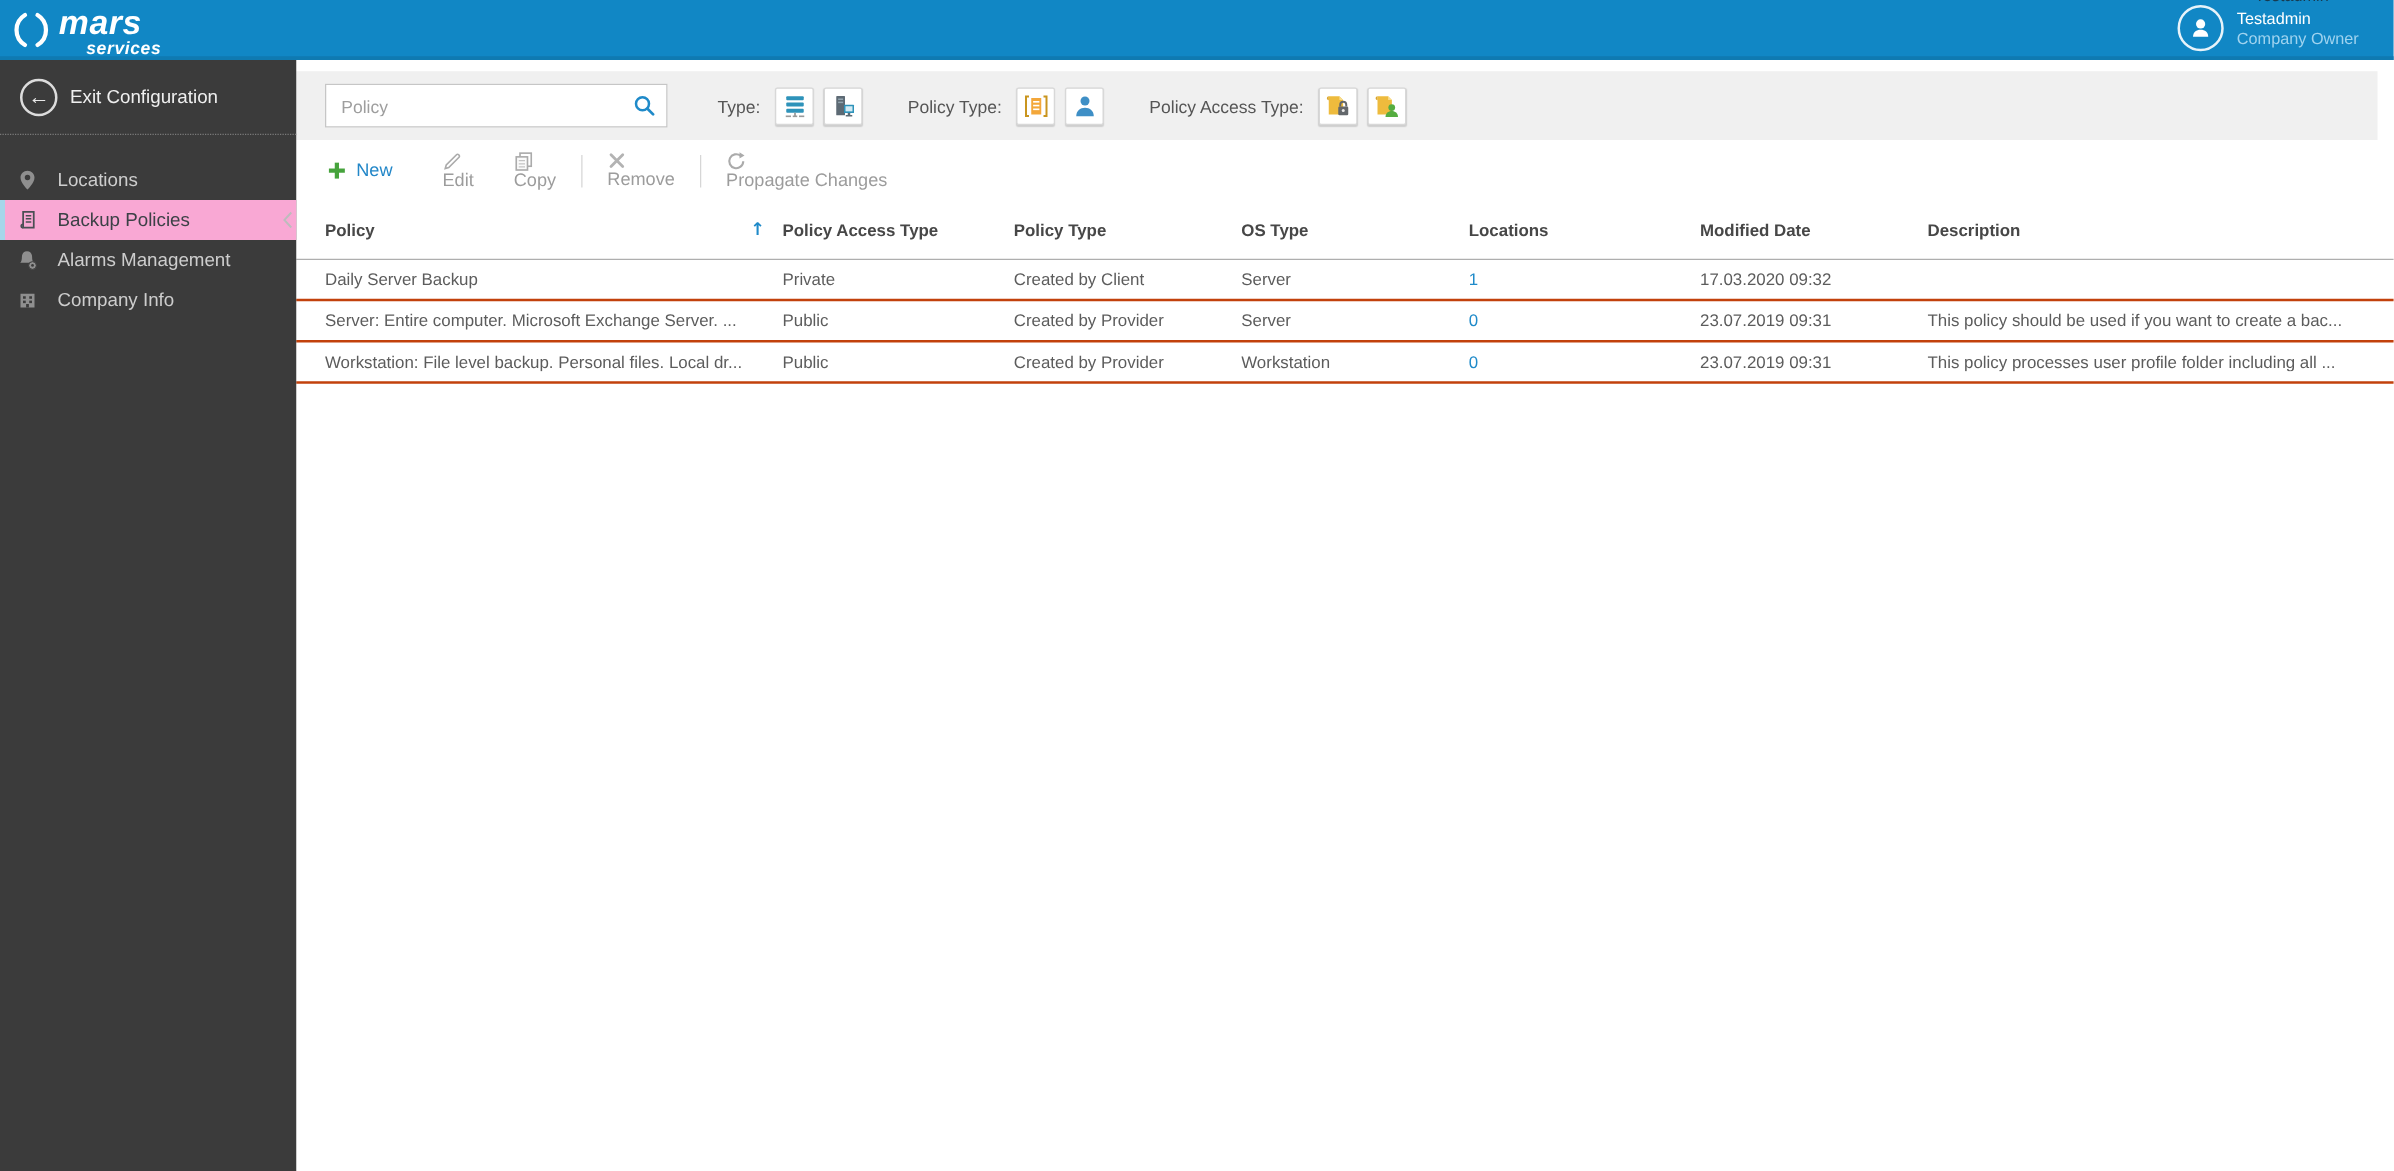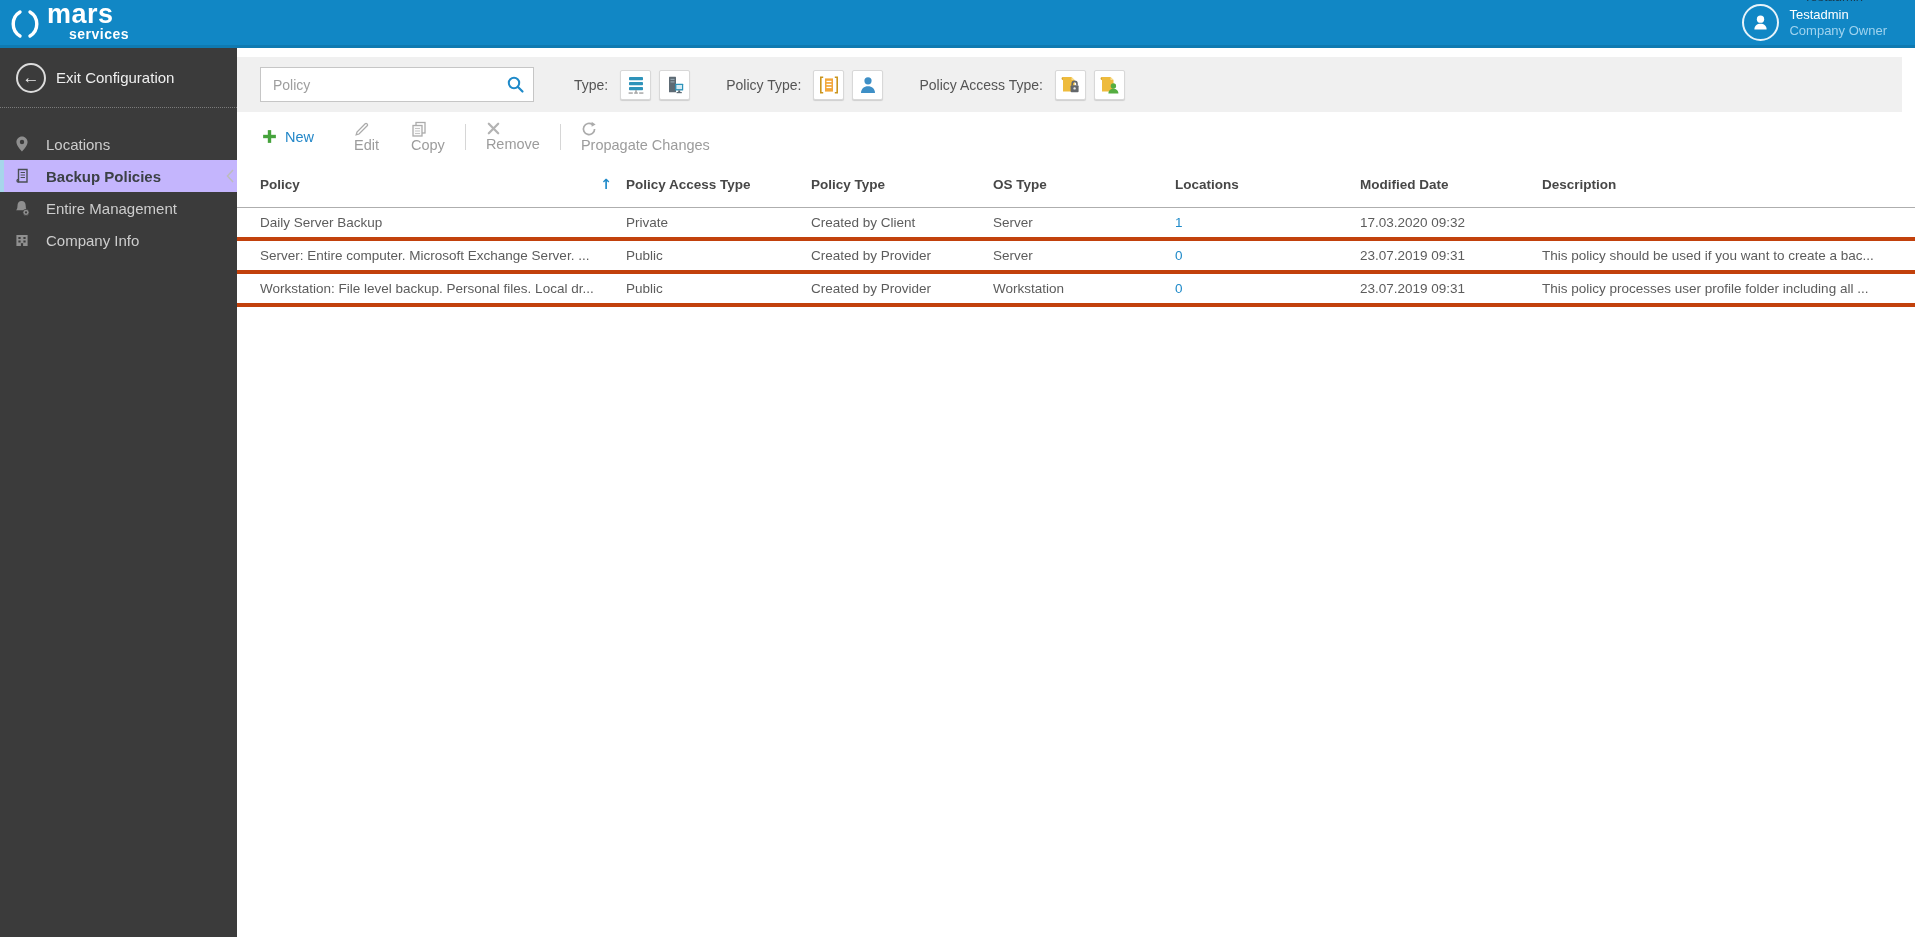--- a/index.html
+++ b/index.html
@@ -3,21 +3,21 @@
 <meta charset="utf-8">
 <style>
   * { box-sizing: border-box; margin: 0; padding: 0; }
   html, body { width: 1915px; height: 937px; overflow: hidden; }
   body { font-family: "Liberation Sans", sans-serif; background: #ffffff; position: relative; }
 
   
   .topbar { position: absolute; top: 0; left: 0; width: 1915px; height: 48px;
             background: #1187c5; border-bottom: 3px solid #0f7ab1;
             display: flex; align-items: center; justify-content: space-between; z-index: 5; }
-  .logo { display: flex; align-items: flex-start; padding-left: 9px; color: #fff; }
+  .logo { display: flex; align-items: flex-end; padding-left: 9px; color: #fff; font-style: italic; }
   .logo-mark { margin-top: 7px; }
   .logo-text { margin-left: 6px; line-height: 1; }
   .brand { font-size: 27px; font-weight: bold; letter-spacing: 0.5px; }
   .brand-sub { font-size: 14px; font-weight: bold; margin: -1px 0 0 22px; letter-spacing: 0.5px; }
   .userbox { display: flex; align-items: center; padding-right: 28px; }
   .avatar { width: 37px; height: 37px; border-radius: 50%; border: 2px solid rgba(255,255,255,0.9);
             display: flex; align-items: center; justify-content: center; margin-right: 10px; }
   .user-meta { line-height: 16px; }
   .user-name { color: #ffffff; font-size: 13px; }
   .user-role { color: #9fd3ef; font-size: 13px; }
@@ -29,22 +29,22 @@
              background: #3b3b3b; z-index: 4; }
   .exit-row { height: 60px; display: flex; align-items: center; padding-left: 16px;
               border-bottom: 1px dotted #7a7a7a; cursor: pointer; }
   .exit-circle { width: 30px; height: 30px; border-radius: 50%; border: 2px solid #dcdcdc;
                  color: #e8e8e8; font-size: 17px; line-height: 26px; text-align: center; flex: none; }
   .exit-label { color: #efefef; font-size: 15px; margin-left: 10px; }
   .nav { margin-top: 20px; }
   .nav-item { height: 32px; display: flex; align-items: center; padding-left: 13px;
               color: #8f8f8f; cursor: pointer; position: relative; }
   .nav-item .nav-label { color: #cdcdcd; font-size: 15px; margin-left: 15px; }
-  .nav-item.selected { background: #c4b5fd; color: #4a4f54;
-              box-shadow: inset 4px 0 0 #a6d6ea; font-weight: bold; }
+  .nav-item.selected { background: #f9a8d4; color: #4a4f54;
+              box-shadow: inset 4px 0 0 #a6d6ea; }
   .nav-item.selected .nav-label { color: #3c4146; }
   .nav-chevron { position: absolute; right: 3px; top: 9px; display: none; }
   .nav-item.selected .nav-chevron { display: block; }
   .nav-ico { width: 18px; height: 18px; flex: none; }
 
   
   .content { position: absolute; top: 48px; left: 237px; width: 1434px; height: 889px; background: #fff; }
 
   .filterbar { position: absolute; top: 9px; left: 0; width: 1665px; height: 55px;
                background: #f0f0f0; display: flex; align-items: center; padding-left: 23px; }
@@ -71,21 +71,21 @@
 
   
   .tablewrap { position: absolute; top: 113px; left: 0; width: 1678px; }
   .trow { display: grid; grid-template-columns: 366px 185px 182px 182px 185px 182px 1fr;
           padding: 0 15px 0 23px; align-items: center; }
   .thead { height: 47px; border-bottom: 1px solid #aeaeae; }
   .th { font-size: 13.5px; font-weight: bold; color: #474747; white-space: nowrap; cursor: pointer; }
   .th-policy { display: flex; align-items: center; justify-content: space-between; padding-right: 14px; }
   .sort-arrow { color: #1f8ac9; font-size: 14px; font-weight: bold;
                 font-family: "DejaVu Sans", sans-serif; }
-  .tr { height: 33px; border-bottom: 4px solid #c2410c; cursor: pointer; }
+  .tr { height: 33px; border-bottom: 2px solid #c2410c; cursor: pointer; }
   .td { font-size: 13.5px; color: #5c5c5c; white-space: nowrap; overflow: hidden; padding-right: 14px; }
   .td-link { color: #1f8ac9; }
 </style>
 </head>
 <body>
 
 <div class="topbar">
   <div class="logo">
     <span class="logo-mark">
       <svg width="32" height="32" viewBox="0 0 32 32">
@@ -141,21 +141,21 @@
         </svg>
       </span>
     </div>
 
     <div class="nav-item">
       <svg class="nav-ico" viewBox="0 0 18 18">
         <path d="M8.6 2 c-2.6 0-4.1 2-4.1 4.7 0 3.4-1.4 4.5-1.4 4.5 h11 s-1.4-1.1-1.4-4.5 C12.7 4 11.2 2 8.6 2 z" fill="#8f8f8f"></path>
         <circle cx="13" cy="13.4" r="3.1" fill="#8f8f8f" stroke="#3b3b3b" stroke-width="0.8"></circle>
         <circle cx="13" cy="13.4" r="1.1" fill="#3b3b3b"></circle>
       </svg>
-      <span class="nav-label">Entire Management</span>
+      <span class="nav-label">Alarms Management</span>
     </div>
 
     <div class="nav-item">
       <svg class="nav-ico" viewBox="0 0 18 18">
         <rect x="3.4" y="4" width="11.2" height="11" fill="#8f8f8f"></rect>
         <rect x="5.4" y="6" width="2.2" height="2" fill="#3b3b3b"></rect>
         <rect x="10.4" y="6" width="2.2" height="2" fill="#3b3b3b"></rect>
         <rect x="5.4" y="9.5" width="2.2" height="2" fill="#3b3b3b"></rect>
         <rect x="10.4" y="9.5" width="2.2" height="2" fill="#3b3b3b"></rect>
         <rect x="7.9" y="12.2" width="2.2" height="2.8" fill="#3b3b3b"></rect>

